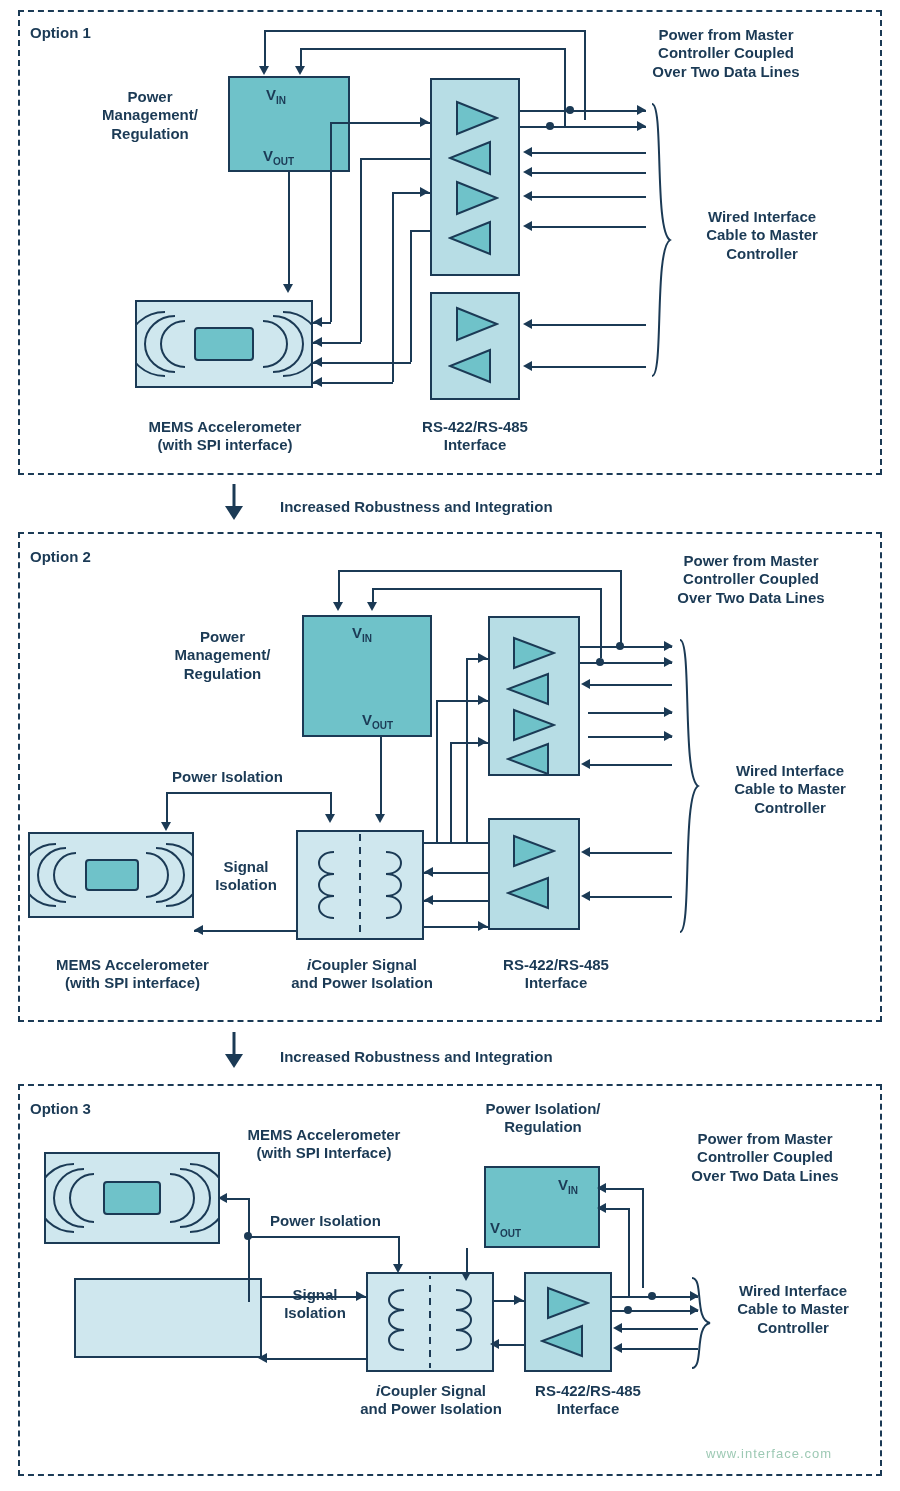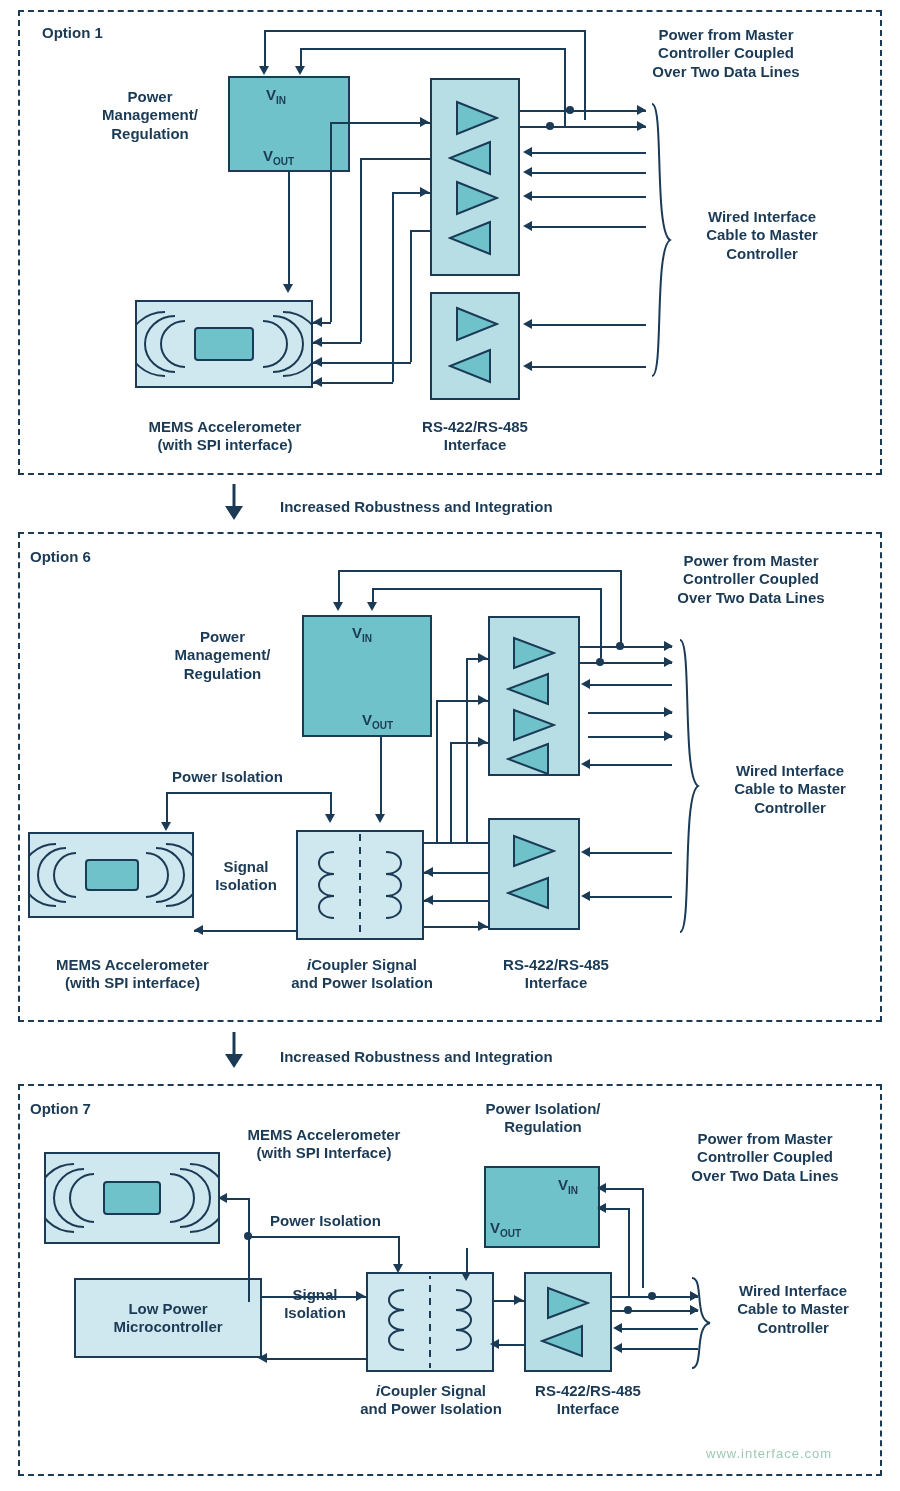--- a/index.html
+++ b/index.html
@@ -70,21 +70,21 @@
   }
   .arrow-big{position:absolute;}
   .sub{font-size:10px;vertical-align:sub;font-weight:bold;}
 </style>
 </head>
 <body>
 
 <div class="stage">
 
   <div class="panel" style="left:18px;top:10px;width:864px;height:465px;"></div>
-  <div class="panel-label" style="left:30px;top:24px;margin-left:12px;">Option 1</div>
+  <div class="panel-label" style="left:30px;top:24px;">Option 1</div>
 
   <div class="blk dark" style="left:228px;top:76px;width:122px;height:96px;"></div>
   <div class="txt b" style="left:266px;top:86px;"><span>V</span><span class="sub">IN</span></div>
   <div class="txt b" style="left:263px;top:147px;"><span>V</span><span class="sub">OUT</span></div>
 
   <div class="txt b c" style="left:80px;top:88px;width:140px;">
     <div>Power</div>
     <div>Management/</div>
     <div>Regulation</div>
   </div>
@@ -223,21 +223,21 @@
 
   <div class="arrow-big" style="left:222px;top:484px;">
     <svg width="24" height="38">
       <line x1="12" y1="0" x2="12" y2="24" stroke="#1b3a55" stroke-width="3"></line>
       <polygon points="3,22 21,22 12,36" fill="#1b3a55"></polygon>
     </svg>
   </div>
   <div class="txt b" style="left:280px;top:498px;">Increased Robustness and Integration</div>
 
   <div class="panel" style="left:18px;top:532px;width:864px;height:490px;"></div>
-  <div class="panel-label" style="left:30px;top:548px;">Option 6</div>
+  <div class="panel-label" style="left:30px;top:548px;">Option 2</div>
 
   <div class="blk dark" style="left:302px;top:615px;width:130px;height:122px;"></div>
   <div class="txt b" style="left:352px;top:624px;"><span>V</span><span class="sub">IN</span></div>
   <div class="txt b" style="left:362px;top:711px;"><span>V</span><span class="sub">OUT</span></div>
 
   <div class="txt b c" style="left:150px;top:628px;width:145px;">
     <div>Power</div>
     <div>Management/</div>
     <div>Regulation</div>
   </div>
@@ -403,21 +403,21 @@
 
   <div class="arrow-big" style="left:222px;top:1032px;">
     <svg width="24" height="38">
       <line x1="12" y1="0" x2="12" y2="24" stroke="#1b3a55" stroke-width="3"></line>
       <polygon points="3,22 21,22 12,36" fill="#1b3a55"></polygon>
     </svg>
   </div>
   <div class="txt b" style="left:280px;top:1048px;">Increased Robustness and Integration</div>
 
   <div class="panel" style="left:18px;top:1084px;width:864px;height:392px;"></div>
-  <div class="panel-label" style="left:30px;top:1100px;">Option 7</div>
+  <div class="panel-label" style="left:30px;top:1100px;">Option 3</div>
 
   <div class="blk light" style="left:44px;top:1152px;width:176px;height:92px;"></div>
   <div style="position:absolute;left:46px;top:1154px;">
     <svg width="172" height="88">
       <g fill="none" stroke="#1b3a55" stroke-width="2">
         <path d="M28 10 A36 34 0 0 0 28 78"></path>
         <path d="M38 15 A30 29 0 0 0 38 73"></path>
         <path d="M48 20 A24 24 0 0 0 48 68"></path>
         <path d="M144 10 A36 34 0 0 1 144 78"></path>
         <path d="M134 15 A30 29 0 0 1 134 73"></path>
@@ -440,24 +440,20 @@
     <div>Regulation</div>
   </div>
 
   <div class="txt b c" style="left:652px;top:1130px;width:226px;">
     <div>Power from Master</div>
     <div>Controller Coupled</div>
     <div>Over Two Data Lines</div>
   </div>
 
   <div class="blk light" style="left:74px;top:1278px;width:188px;height:80px;"></div>
-  <div class="txt b c" style="left:80px;top:1300px;width:176px;">
-    <div>Low Power</div>
-    <div>Microcontroller</div>
-  </div>
 
   <div class="blk light" style="left:366px;top:1272px;width:128px;height:100px;"></div>
   <div style="position:absolute;left:370px;top:1276px;">
     <svg width="120" height="92">
       <g fill="none" stroke="#1b3a55" stroke-width="2">
         <path d="M34 14 C14 14 14 34 34 34 C14 34 14 54 34 54 C14 54 14 74 34 74"></path>
         <path d="M86 14 C106 14 106 34 86 34 C106 34 106 54 86 54 C106 54 106 74 86 74"></path>
       </g>
       <line x1="60" y1="-4" x2="60" y2="92" stroke="#1b3a55" stroke-width="2" stroke-dasharray="7,6"></line>
     </svg>

